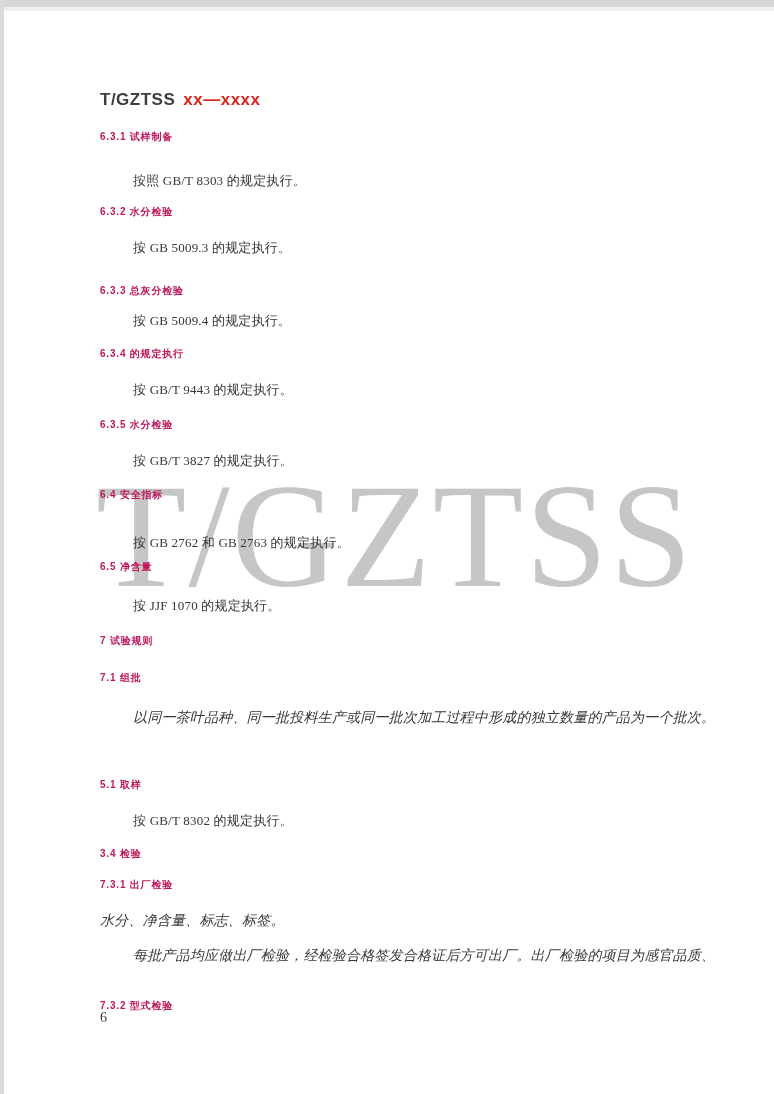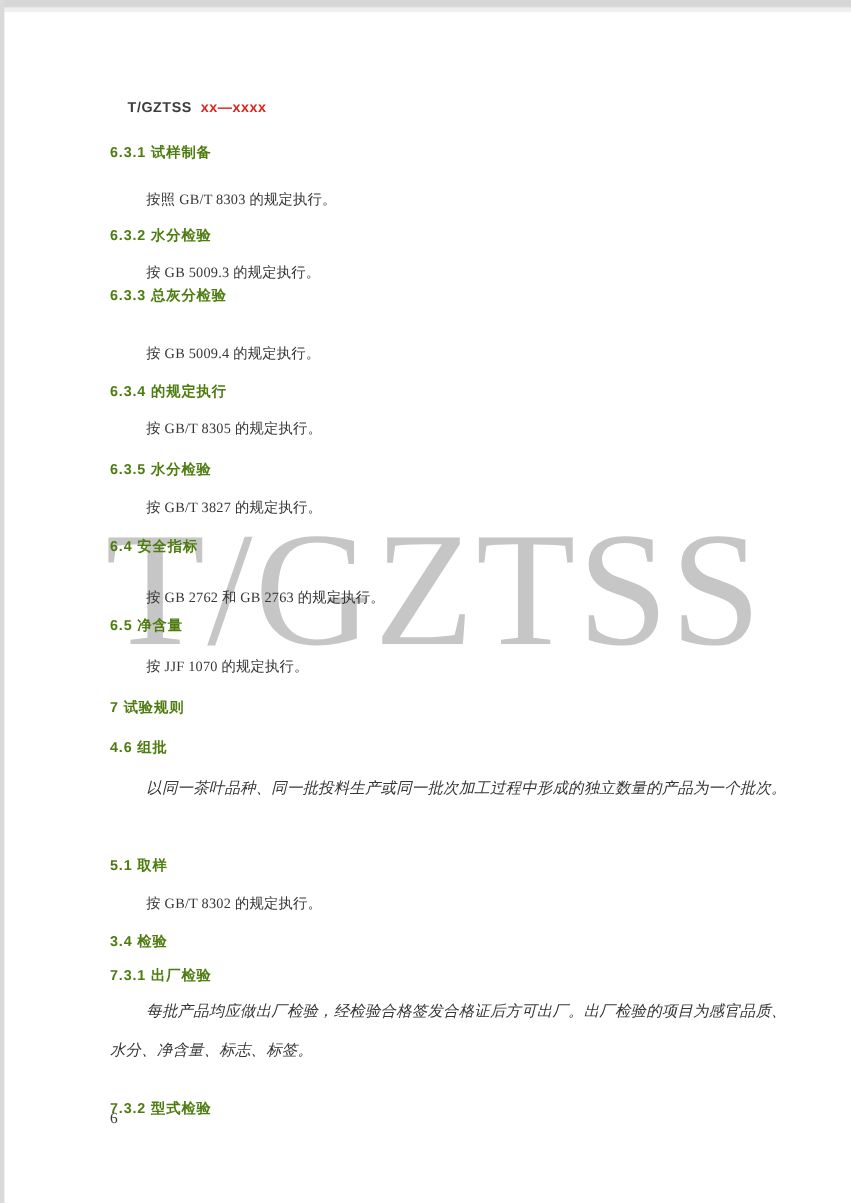--- a/index.html
+++ b/index.html
@@ -53,38 +53,37 @@
     position: absolute;
     inset: 0;
     z-index: 1;
   }
   .doc-header {
     position: absolute;
     top: 90px;
     left: 100px;
     font-family: "Liberation Sans", "DejaVu Sans", sans-serif;
     font-weight: bold;
-    font-size: 13px;
+    font-size: 17px;
     letter-spacing: 0.5px;
     color: #3d3d3d;
     white-space: nowrap;
-    margin-left: 16px;
   }
   .doc-header .doc-number {
     color: #d9251c;
     margin-left: 8px;
   }
   .h {
     position: absolute;
     left: 100px;
     font-family: "Liberation Sans", "DejaVu Sans", sans-serif;
     font-weight: bold;
-    font-size: 13px;
+    font-size: 10px;
     letter-spacing: 0.8px;
-    color: #4d7c0f;
+    color: #be185d;
     white-space: nowrap;
   }
   .b {
     position: absolute;
     left: 133px;
     font-size: 13px;
     letter-spacing: 0.2px;
     color: #363636;
     white-space: nowrap;
   }
@@ -124,51 +123,51 @@
     <div class="doc-header">
       <span>T/GZTSS</span><span class="doc-number">xx—xxxx</span>
     </div>
 
     <div class="h" style="top:130px">6.3.1 试样制备</div>
     <div class="b" style="top:172px">按照 GB/T 8303 的规定执行。</div>
 
     <div class="h" style="top:205px">6.3.2 水分检验</div>
     <div class="b" style="top:239px">按 GB 5009.3 的规定执行。</div>
 
-    <div class="h" style="top:260px">6.3.3 总灰分检验</div>
+    <div class="h" style="top:284px">6.3.3 总灰分检验</div>
     <div class="b" style="top:312px">按 GB 5009.4 的规定执行。</div>
 
     <div class="h" style="top:347px">6.3.4 的规定执行</div>
-    <div class="b" style="top:381px">按 GB/T 8305 的规定执行。</div>
+    <div class="b" style="top:381px">按 GB/T 9443 的规定执行。</div>
 
     <div class="h" style="top:418px">6.3.5 水分检验</div>
     <div class="b" style="top:452px">按 GB/T 3827 的规定执行。</div>
 
     <div class="h" style="top:488px">6.4 安全指标</div>
     <div class="b" style="top:534px">按 GB 2762 和 GB 2763 的规定执行。</div>
 
     <div class="h" style="top:560px">6.5 净含量</div>
     <div class="b" style="top:597px">按 JJF 1070 的规定执行。</div>
 
     <div class="h" style="top:634px">7 试验规则</div>
-    <div class="h" style="top:671px">4.6 组批</div>
+    <div class="h" style="top:671px">7.1 组批</div>
 
     <div class="par" style="top:700px">
       <div class="line first">以同一茶叶品种、同一批投料生产或同一批次加工过程中形成的独立数量的产品为一个批次。</div>
     </div>
 
     <div class="h" style="top:778px">5.1 取样</div>
     <div class="b" style="top:812px">按 GB/T 8302 的规定执行。</div>
 
     <div class="h" style="top:847px">3.4 检验</div>
     <div class="h" style="top:878px">7.3.1 出厂检验</div>
 
     <div class="par" style="top:903px">
+      <div class="line">水分、净含量、标志、标签。</div>
       <div class="line first">每批产品均应做出厂检验，经检验合格签发合格证后方可出厂。出厂检验的项目为感官品质、</div>
-      <div class="line">水分、净含量、标志、标签。</div>
     </div>
 
     <div class="h" style="top:999px">7.3.2 型式检验</div>
 
     <div class="page-number">6</div>
 
   </div>
 </div>
 
 </body></html>

